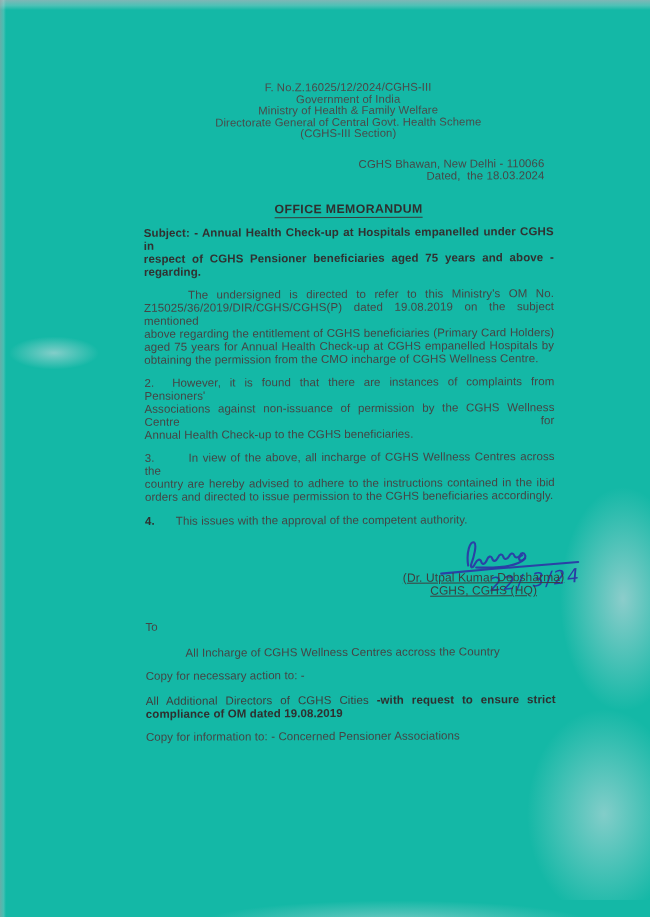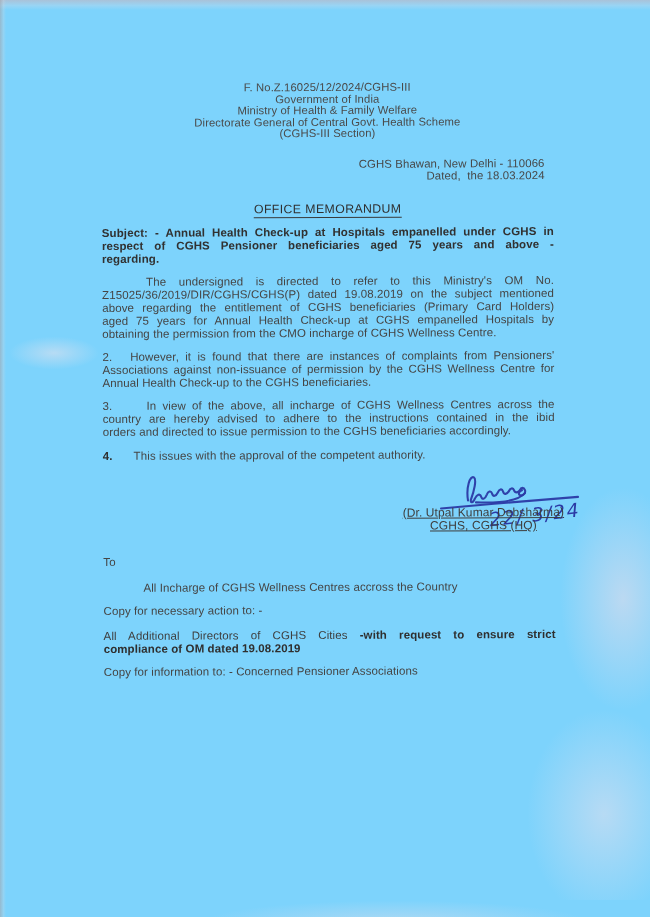--- a/index.html
+++ b/index.html
@@ -2,23 +2,24 @@
 <html><head>
 <meta charset="utf-8">
 <style>
   * { margin: 0; padding: 0; box-sizing: border-box; }
   html, body { background: #ffffff; }
   body { width: 650px; height: 917px; overflow: hidden; font-family: "Liberation Sans", sans-serif; }
 
   .page {
     position: relative;
     width: 650px; height: 917px;
-    background: #7dd3fc;
+    background: #14b8a6;
     overflow: hidden;
     color: #454545;
+    padding-left: 42px;
   }
 
   
   .scan-top {
     position: absolute; top: 0; left: 0; right: 0; height: 10px;
     background: linear-gradient(180deg, rgba(198,182,193,0.60), rgba(226,216,224,0.28) 55%, rgba(255,255,255,0));
     pointer-events: none;
   }
   .scan-left {
     position: absolute; top: 0; bottom: 0; left: 0; width: 6px;
@@ -53,21 +54,21 @@
     letter-spacing: 0.1px;
   }
 
   
   .hdr { text-align: center; font-size: 11.3px; line-height: 11.5px; color: #4a4a4a; }
   .place-date { text-align: right; margin-top: 18px; padding-right: 9px; font-size: 11.4px; line-height: 12.6px; color: #474747; }
   .place-date div { white-space: pre; }
 
   .memo-title { text-align: center; margin-top: 20px; }
   .memo-title span {
-    font-weight: normal; font-size: 12.3px; color: #2f2f2f; letter-spacing: 0.4px;
+    font-weight: bold; font-size: 12.3px; color: #2f2f2f; letter-spacing: 0.4px;
     border-bottom: 1.6px solid #3a3a3a; padding-bottom: 1px;
   }
 
   
   .jline { text-align: justify; text-align-last: justify; text-justify: inter-word; }
   .lline { text-align: left; }
   .subject { margin-top: 10px; font-weight: bold; color: #313131; }
   .para { margin-top: 10px; }
   .indent1 { text-indent: 44px; }
   .pnum { display: inline-block; }

